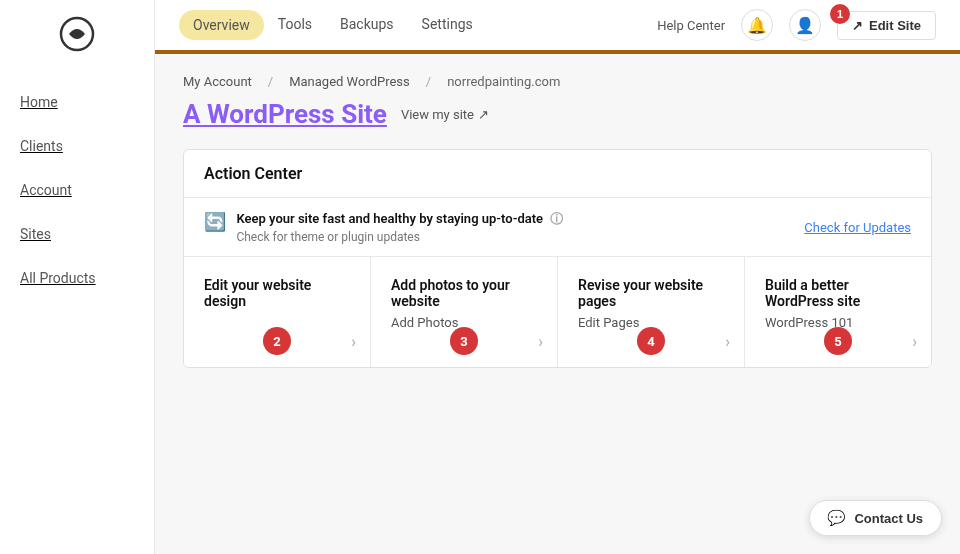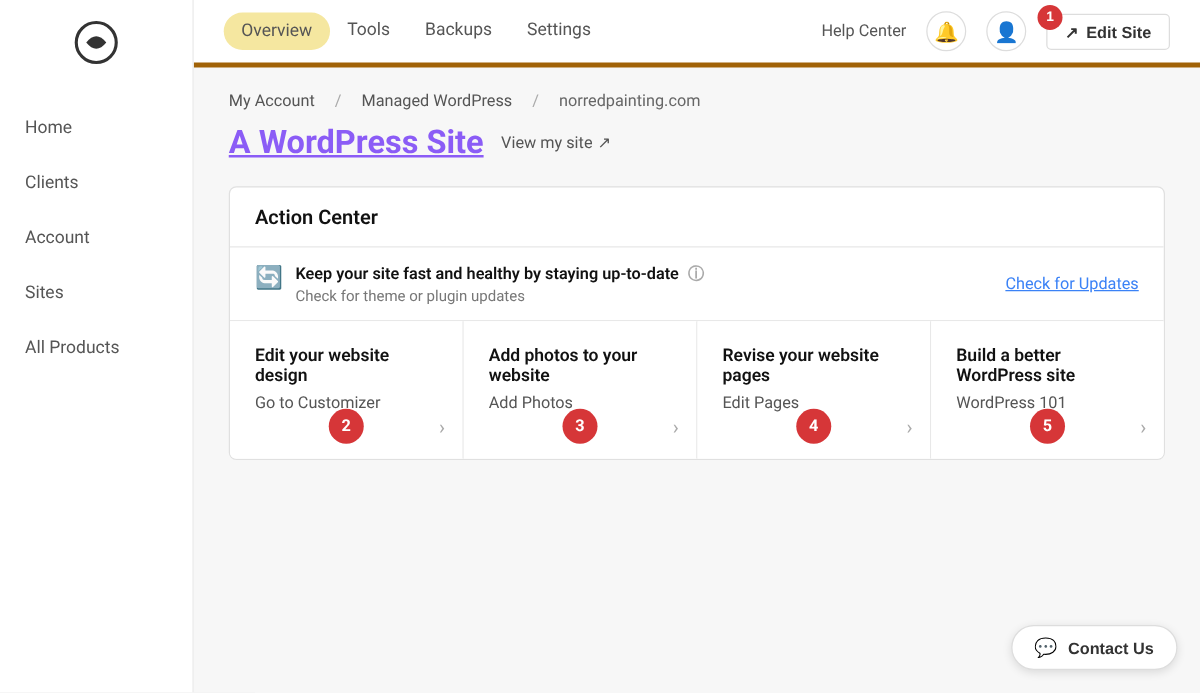--- a/index.html
+++ b/index.html
@@ -18,20 +18,21 @@
     }
     .sidebar-logo {
       width: 36px;
       height: 36px;
       margin-bottom: 28px;
     }
     .sidebar-nav {
       width: 100%;
       display: flex;
       flex-direction: column;
+      text-decoration: underline;
     }
     .sidebar-item {
       padding: 14px 20px;
       font-size: 14px;
       color: #555;
       cursor: pointer;
       text-align: left;
     }
 
     
@@ -380,21 +381,20 @@
           </div>
         </div>
         <a class="check-updates-link">Check for Updates</a>
       </div>
 
       <div class="action-cards">
 
         <div class="action-card">
           <div>
             <div class="action-card-title">Edit your website design</div>
-            <div class="action-card-sub">Go to Customizer</div>
           </div>
           <span class="action-card-arrow">›</span>
           <div class="step-badge">2</div>
         </div>
 
         <div class="action-card">
           <div>
             <div class="action-card-title">Add photos to your website</div>
             <div class="action-card-sub">Add Photos</div>
           </div>

